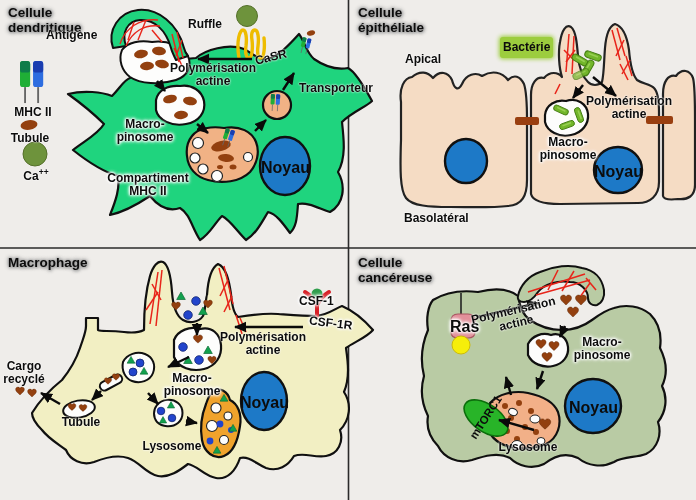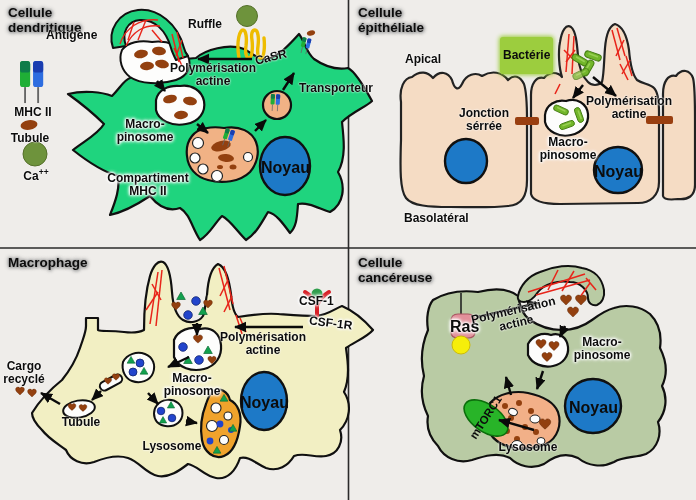--- a/index.html
+++ b/index.html
@@ -5,21 +5,21 @@
   html,body{margin:0;padding:0;background:#dcdcdc}
   .fig{position:relative;width:696px;height:500px;background:#0f766e;overflow:hidden;
        font-family:Liberation Sans, sans-serif;}
   .fig svg{position:absolute;left:0;top:0}
   .lbl{position:absolute;font-weight:bold;font-size:12px;line-height:1.12;color:#0c0c0c;
        white-space:pre-line;text-align:center;
        text-shadow:0 0 2px rgba(255,255,255,.85),0 0 2px rgba(255,255,255,.85)}
   .title{font-size:13.5px;line-height:1.1;text-align:left;
        text-shadow:0 0 2px #a9a9a9,0 0 3px #a9a9a9,0 0 4px #a9a9a9,0 0 5px #a9a9a9,1px 1px 3px #a9a9a9}
   .glow{text-shadow:0 0 2px #fff,0 0 3px #fff,0 0 3px #fff,0 0 4px #fff,0 0 4px #fff}
-  .hl{background:#9ccd3e;padding:12px 3px;border-radius:3px;box-shadow:0 0 4px 1px #9ccd3e;
+  .hl{background:#9ccd3e;padding:4px 3px;border-radius:3px;box-shadow:0 0 4px 1px #9ccd3e;
       text-shadow:none}
   .noy{font-size:16px;text-shadow:none}
   .lbl sup{font-size:8.5px}
 </style>
 </head>
 <body>
 
 <div class="fig">
 
 <svg width="696" height="500" viewBox="0 0 696 500">
@@ -365,22 +365,20 @@
 MHC II</div>
 <div class="lbl noy" style="left:261px;top:159px;width:48px">Noyau</div>
 <div class="lbl" style="left:10px;top:106px;width:46px">MHC II</div>
 <div class="lbl" style="left:7px;top:132px;width:46px">Tubule</div>
 <div class="lbl" style="left:17px;top:168px;width:38px"><span>Ca</span><sup>++</sup></div>
 
 <div class="lbl title" style="left:358px;top:6px">Cellule
 épithéliale</div>
 <div class="lbl hl" style="left:500px;top:37px">Bactérie</div>
 <div class="lbl" style="left:405px;top:53px">Apical</div>
-<div class="lbl" style="left:455px;top:107px;width:58px">Jonction
-sérrée</div>
 <div class="lbl" style="left:584px;top:95px;width:90px">Polymérisation
 actine</div>
 <div class="lbl glow" style="left:538px;top:136px;width:60px">Macro-
 pinosome</div>
 <div class="lbl noy" style="left:594px;top:163px;width:48px">Noyau</div>
 <div class="lbl" style="left:404px;top:212px">Basolatéral</div>
 
 <div class="lbl title" style="left:8px;top:256px">Macrophage</div>
 <div class="lbl glow" style="left:299px;top:295px;white-space:nowrap">CSF-1</div>
 <div class="lbl glow" style="left:309px;top:317px;white-space:nowrap;transform:rotate(7deg)">CSF-1R</div>

